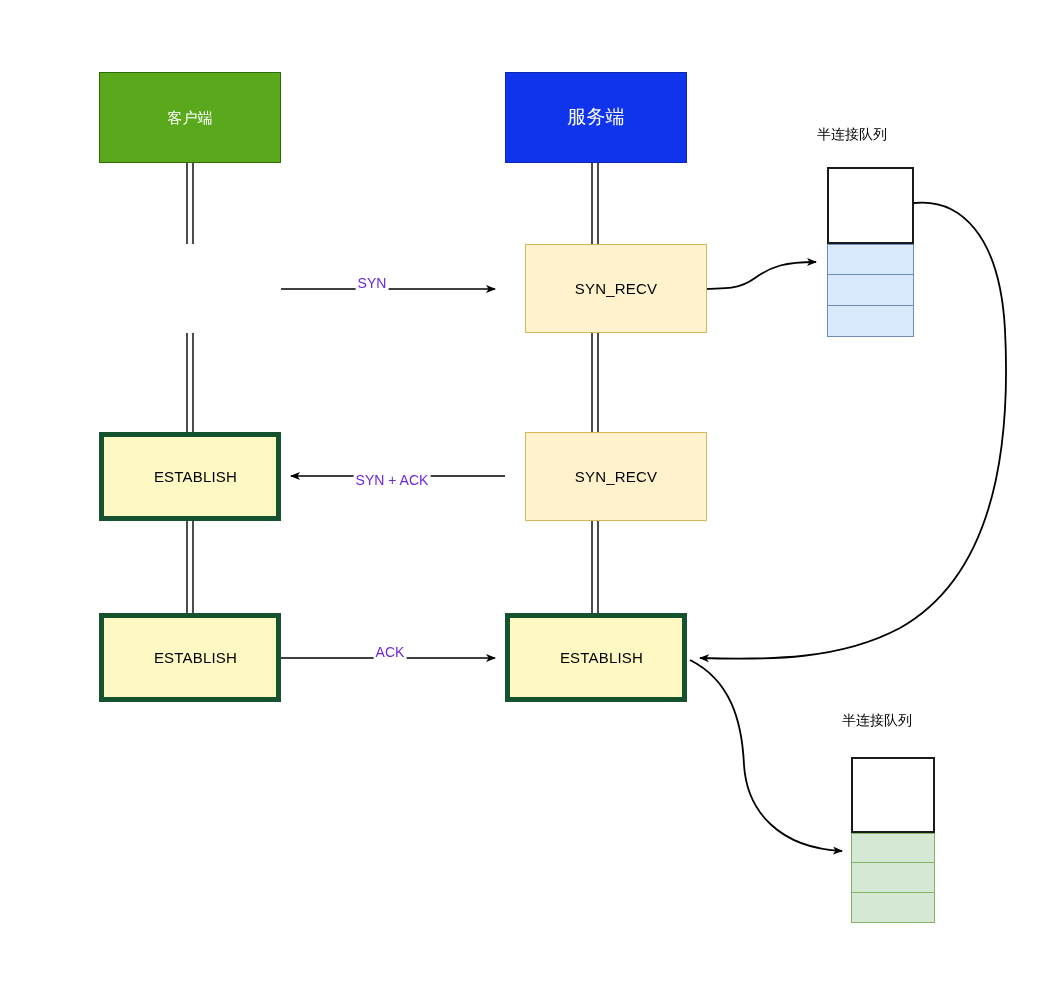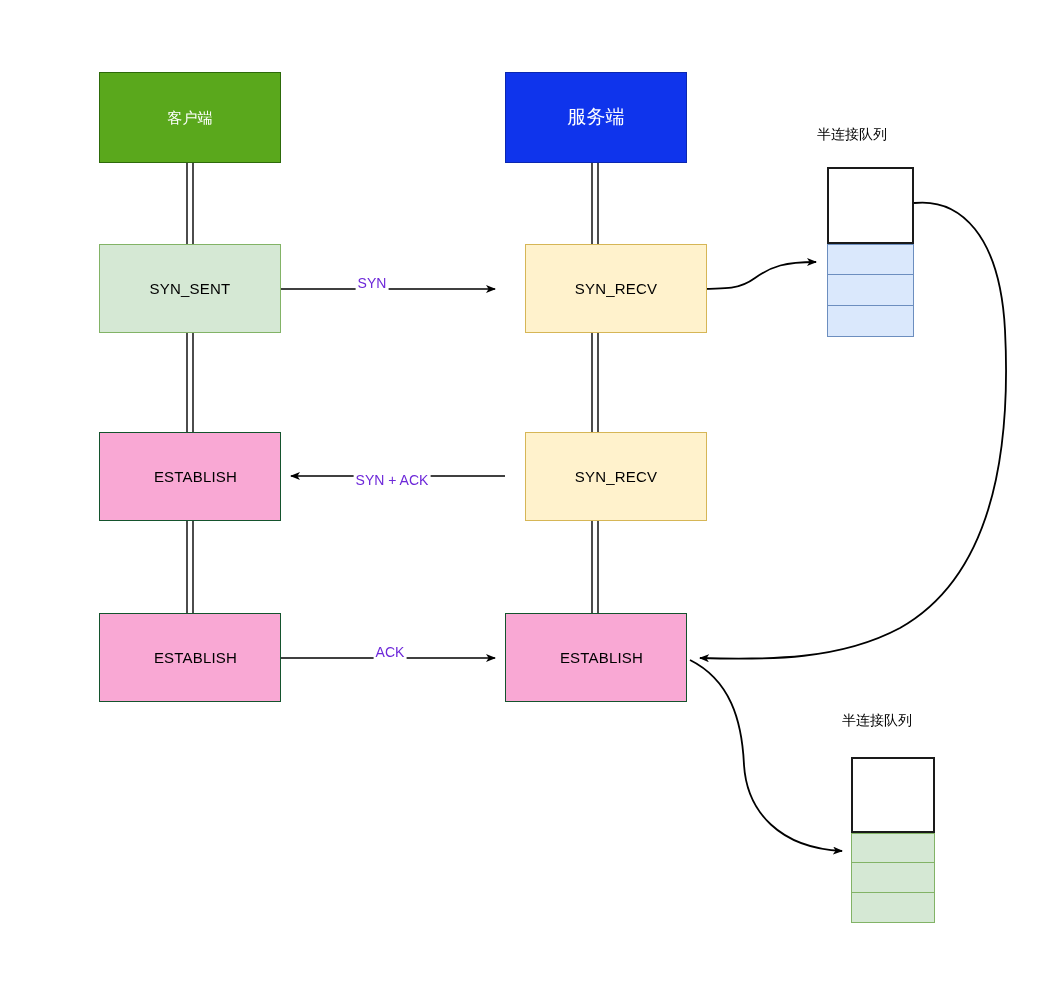--- a/index.html
+++ b/index.html
@@ -53,22 +53,22 @@
     border: 1px solid #82b366;
     color: #000000;
   }
   .node-yellow {
     background: #fff2cc;
     border: 1px solid #d6b656;
     color: #000000;
     margin-left: 20px;
   }
   .node-pink {
-    background: #f9a8d4;
-    border: 1px solid #14532d;
+    background: #fef9c3;
+    border: 5px solid #14532d;
     color: #000000;
     padding-left: 11px;
   }
   .queue-title {
     position: absolute;
     font-size: 14px;
     color: #000000;
     white-space: nowrap;
     user-select: none;
   }
@@ -168,23 +168,20 @@
   </svg>
 
   <div class="node node-client" style="left:99px; top:72px; width:182px; height:91px;">
     <span>客户端</span>
   </div>
 
   <div class="node node-server" style="left:505px; top:72px; width:182px; height:91px;">
     <span>服务端</span>
   </div>
 
-  <div class="node node-green" style="left:99px; top:244px; width:182px; height:89px;">
-    <span>SYN_SENT</span>
-  </div>
 
   <div class="node node-yellow" style="left:505px; top:244px; width:182px; height:89px;">
     <span>SYN_RECV</span>
   </div>
 
   <div class="node node-pink" style="left:99px; top:432px; width:182px; height:89px;">
     <span>ESTABLISH</span>
   </div>
 
   <div class="node node-yellow" style="left:505px; top:432px; width:182px; height:89px;">

